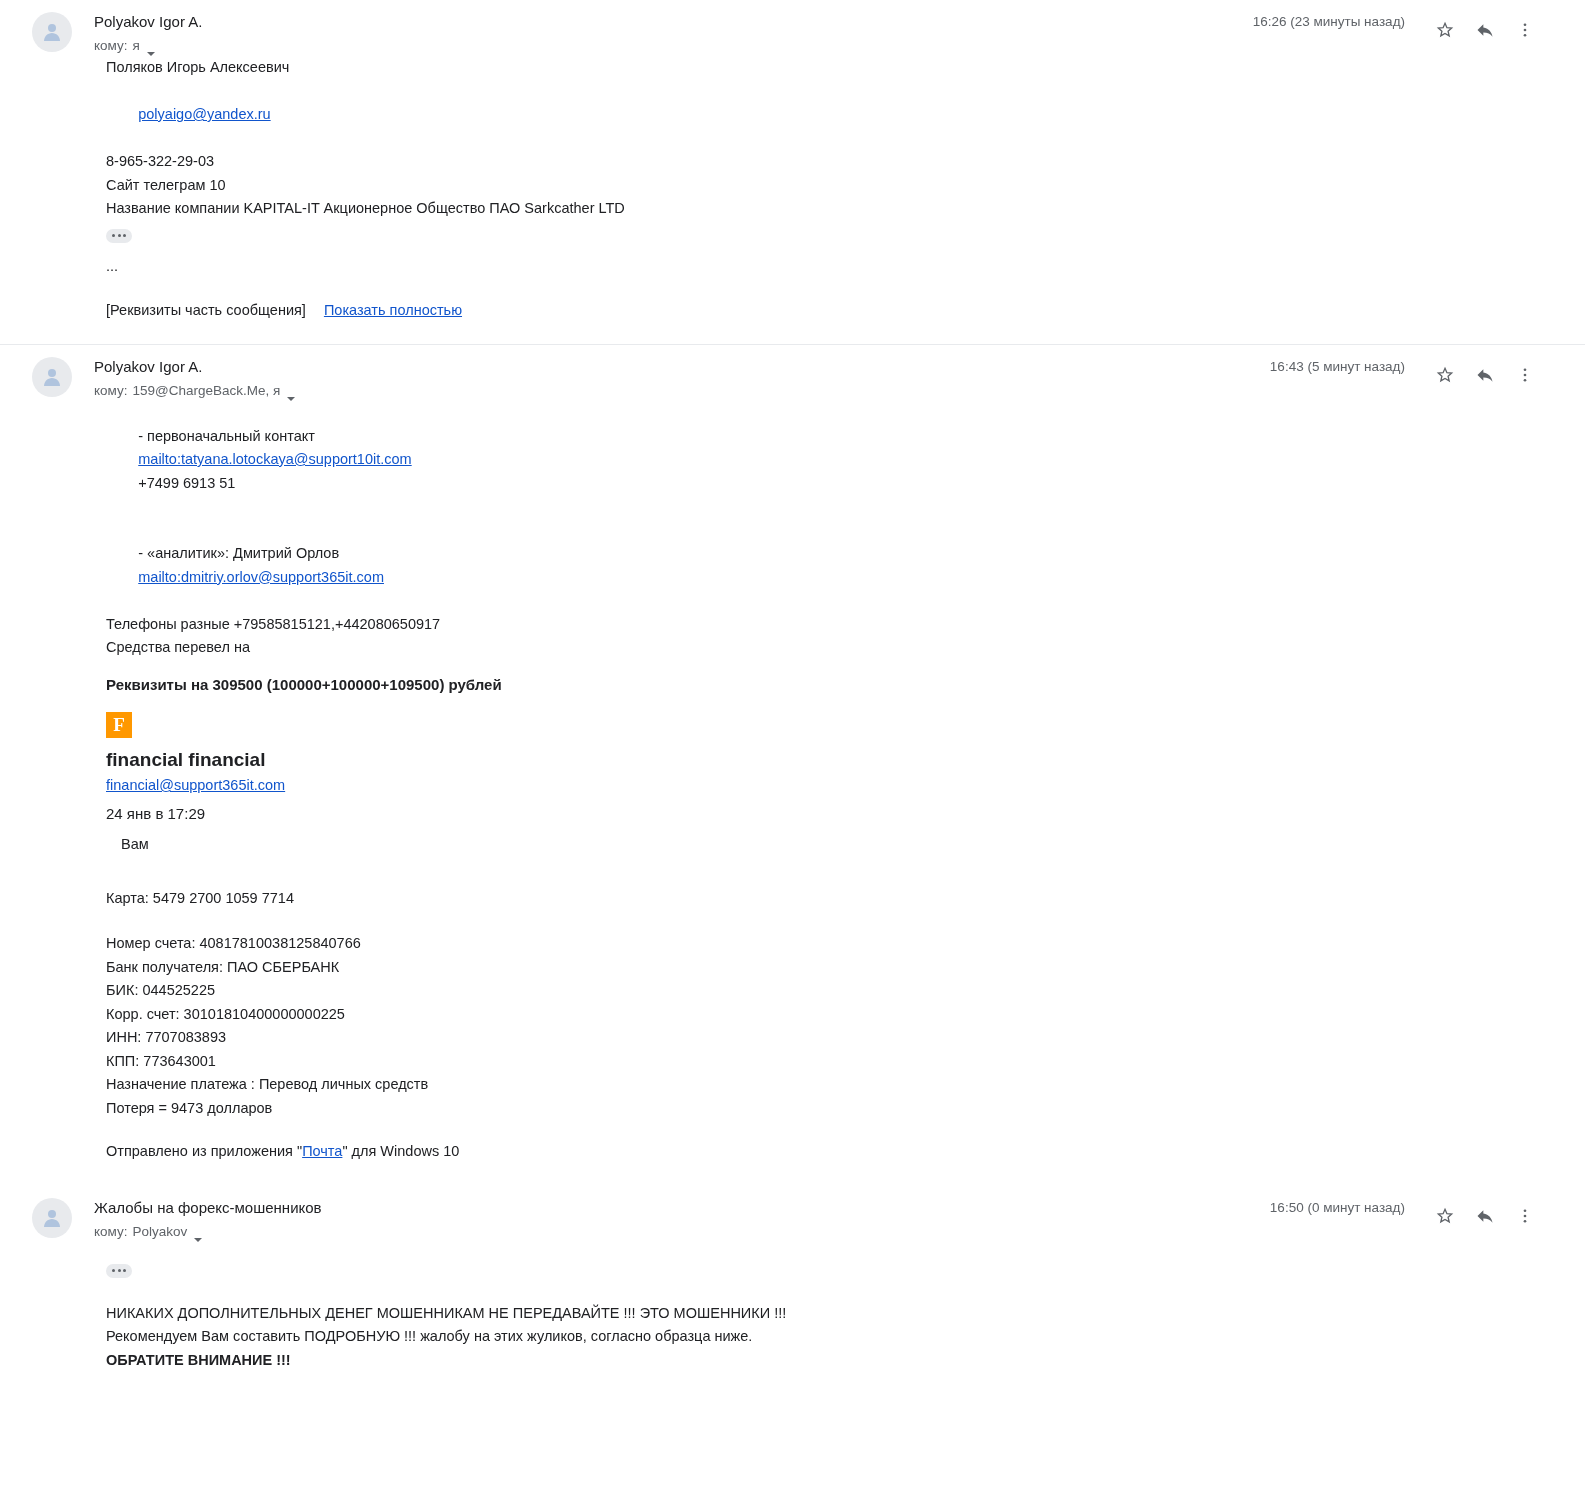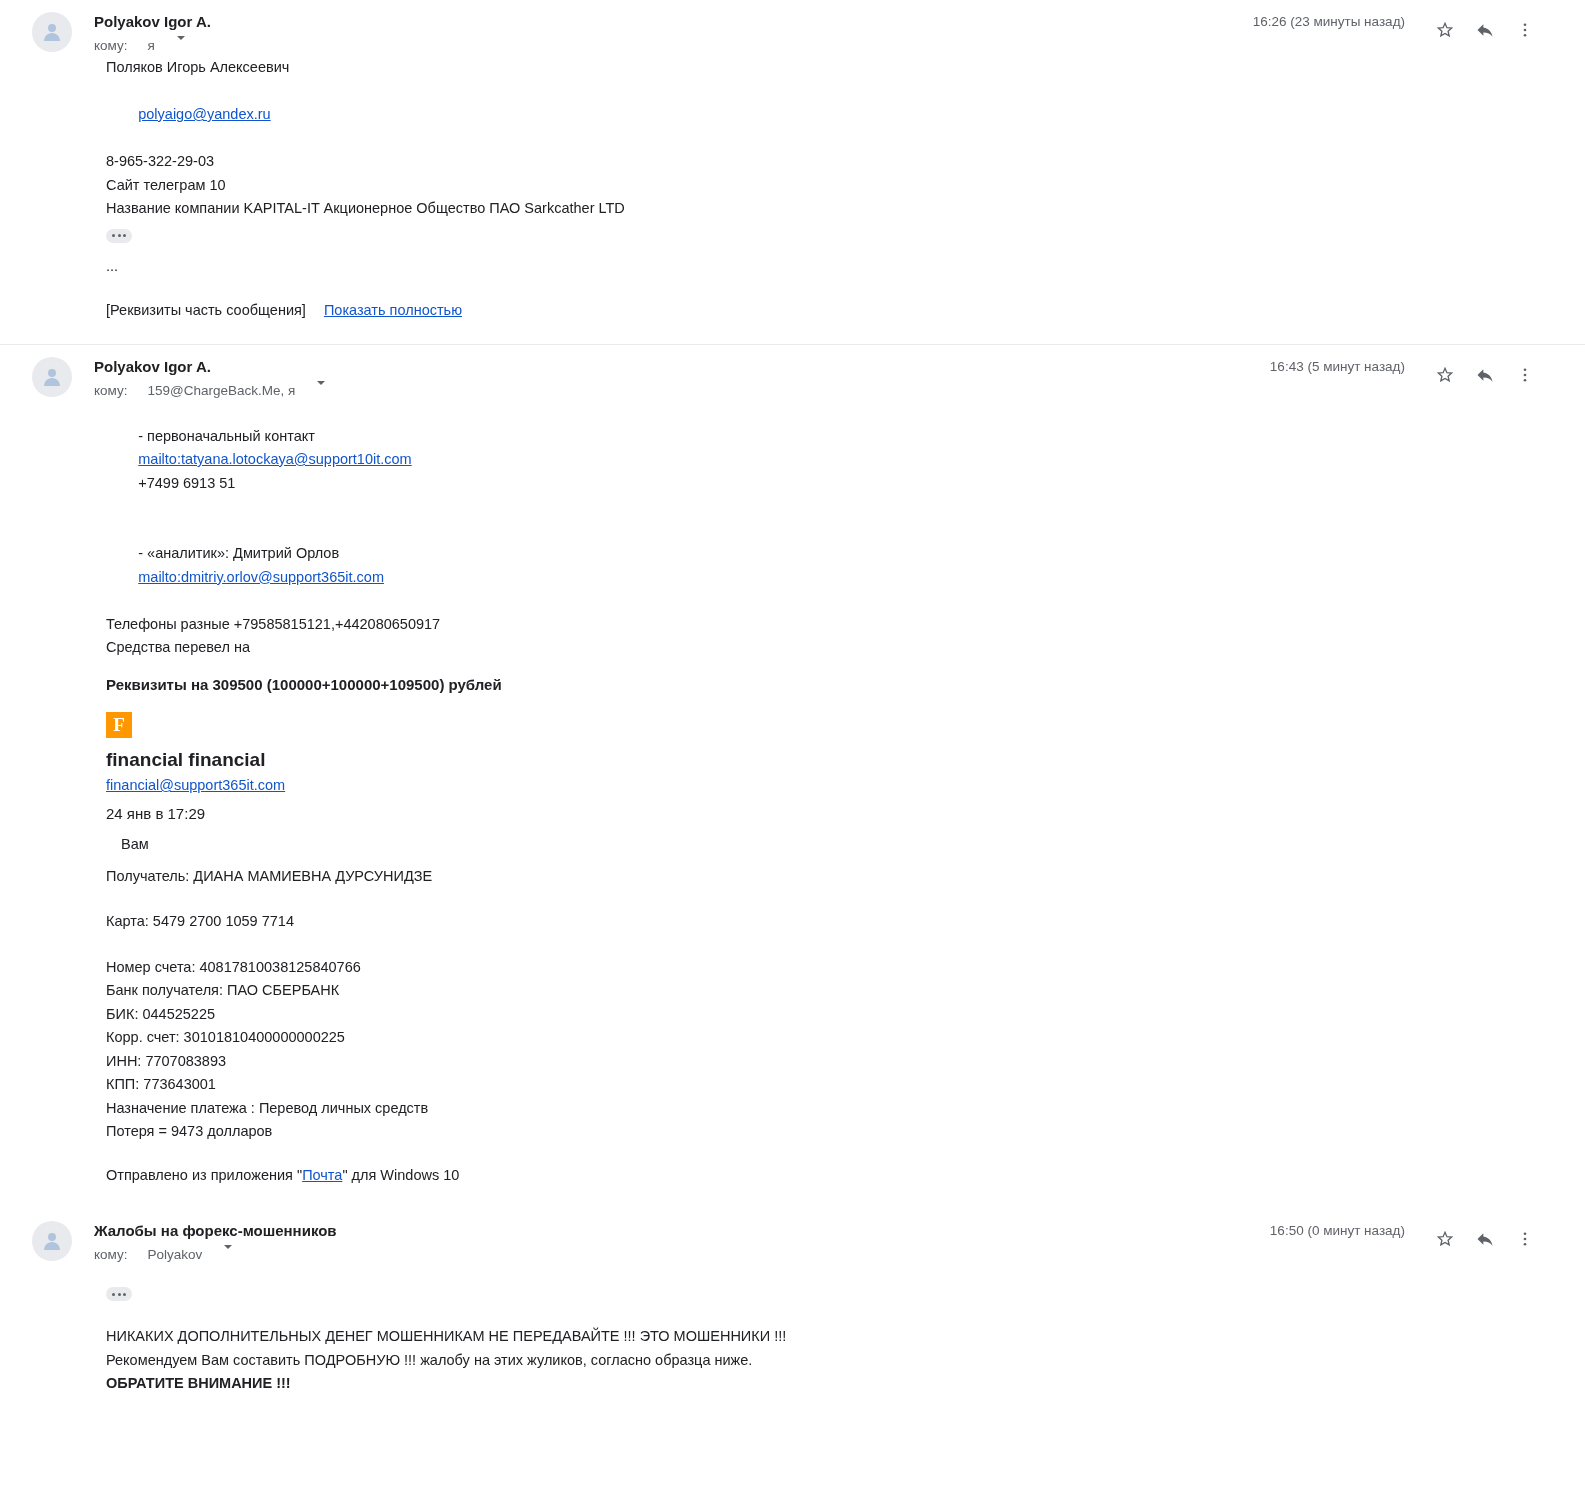--- a/index.html
+++ b/index.html
@@ -40,34 +40,34 @@
     position: relative;
   }
   .avatar svg { position: absolute; left: 8px; top: 7px; }
 
   .hdr-main {
     flex: 1 1 auto;
     padding-left: 22px;
     min-width: 0;
   }
   .sender {
-    font-weight: bold;
+    font-weight: normal;
     font-size: 15px;
     color: #202124;
     line-height: 20px;
     padding-top: 2px;
   }
   .recipient {
     font-size: 13.5px;
     color: #5f6368;
     line-height: 20px;
     padding-top: 4px;
     display: flex;
-    align-items: flex-start;
-    gap: 20px;
+    align-items: flex-end;
+    gap: 5px;
   }
   .caret {
     width: 0; height: 0;
     border-left: 4px solid transparent;
     border-right: 4px solid transparent;
     border-top: 4px solid #5f6368;
     display: inline-block;
     margin-left: 2px;
   }
 
@@ -283,21 +283,20 @@
       <div class="line">Средства перевел на</div>
       <h2 class="big-sum">Реквизиты на 309500 (100000+100000+109500) рублей</h2>
       <div class="fin-logo">F</div>
       <div class="fin-name">financial financial</div>
       <div>
         <a class="mail-link" href="#">financial@support365it.com</a>
       </div>
       <div class="fin-date">24 янв в 17:29</div>
       <div class="line indent-1">Вам</div>
       <div class="spacer-8"></div>
-      <div class="line">Получатель: ДИАНА МАМИЕВНА ДУРСУНИДЗЕ</div>
       <div class="spacer-22"></div>
       <div class="line">Карта: 5479 2700 1059 7714</div>
       <div class="spacer-22"></div>
       <div class="line">Номер счета: 40817810038125840766</div>
       <div class="line">Банк получателя: ПАО СБЕРБАНК</div>
       <div class="line">БИК: 044525225</div>
       <div class="line">Корр. счет: 30101810400000000225</div>
       <div class="line">ИНН: 7707083893</div>
       <div class="line">КПП: 773643001</div>
       <div class="line">Назначение платежа : Перевод личных средств</div>

